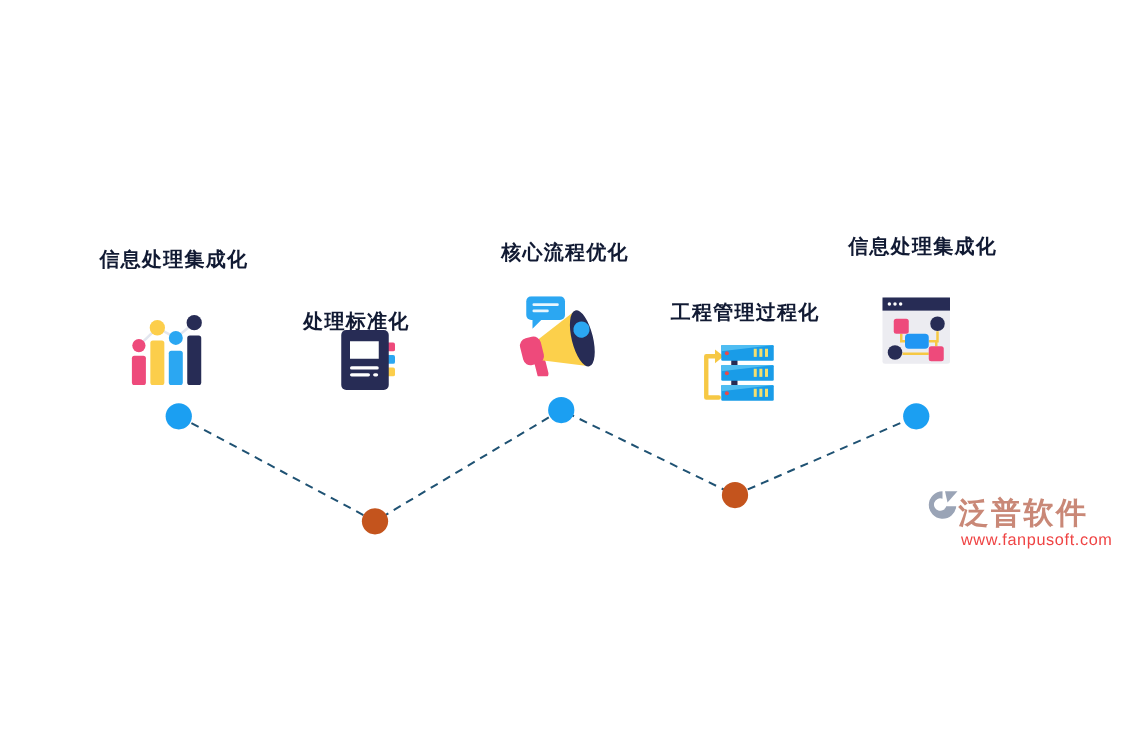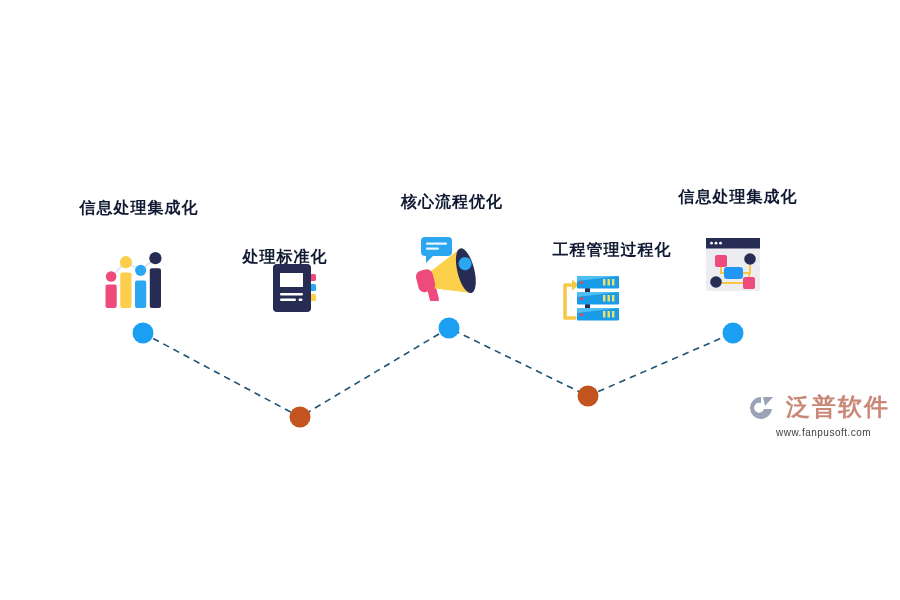--- a/index.html
+++ b/index.html
@@ -13,32 +13,32 @@
     letter-spacing:1px;
   }
   .stage-icon{position:absolute;transform:translateX(-50%);}
   
   .label-1{left:139px;top:198px;}
   .icon-1{left:133px;top:251px;}
   .label-2{left:285px;top:231px;margin-top:16px;}
   .icon-2{left:294px;top:263px;}
   .label-3{left:452px;top:192px;}
   .icon-3{left:449px;top:237px;}
-  .label-4{left:612px;top:240px;}
+  .label-4{left:596px;top:240px;}
   .icon-4{left:588px;top:273px;}
   .label-5{left:738px;top:187px;}
   .icon-5{left:733px;top:237px;}
   .timeline-svg{position:absolute;left:0;top:0;width:900px;height:600px;}
   .watermark{
     position:absolute;right:10px;bottom:6px;
     display:flex;flex-direction:column;align-items:flex-start;line-height:1;
   }
-  .wm-row{display:flex;align-items:flex-start;gap:12px;}
+  .wm-row{display:flex;align-items:flex-end;gap:0;}
   .wm-brand{font-size:24px;font-weight:bold;color:#c98877;letter-spacing:2px;}
-  .wm-url{font-size:10px;color:#404040;margin-top:2px;margin-left:28px;letter-spacing:0.5px;}
+  .wm-url{font-size:13px;color:#ef4444;margin-top:2px;margin-left:28px;letter-spacing:0.5px;}
 </style>
 </head>
 <body>
 
 <div class="canvas">
 
   <svg class="timeline-svg" viewBox="0 0 900 600">
       <polyline points="143,333 300,417 449,328 588,396 733,333" fill="none" stroke="#1f5273" stroke-width="1.6" stroke-dasharray="6.5 5"></polyline>
       <circle cx="143" cy="333" r="10.5" fill="#1b9ff2"></circle>
       <circle cx="300" cy="417" r="10.5" fill="#c4541d"></circle>

